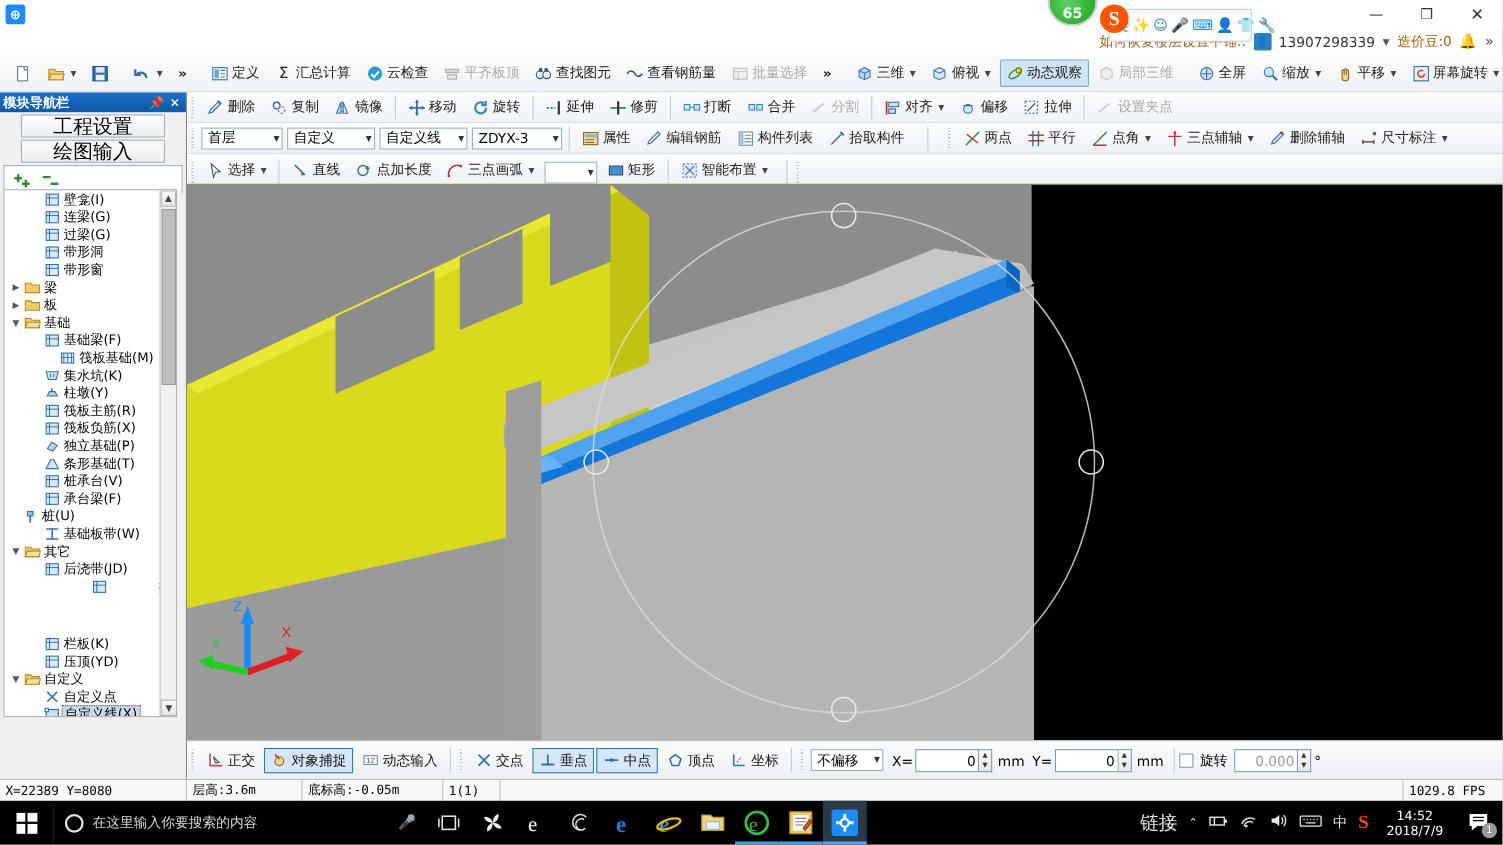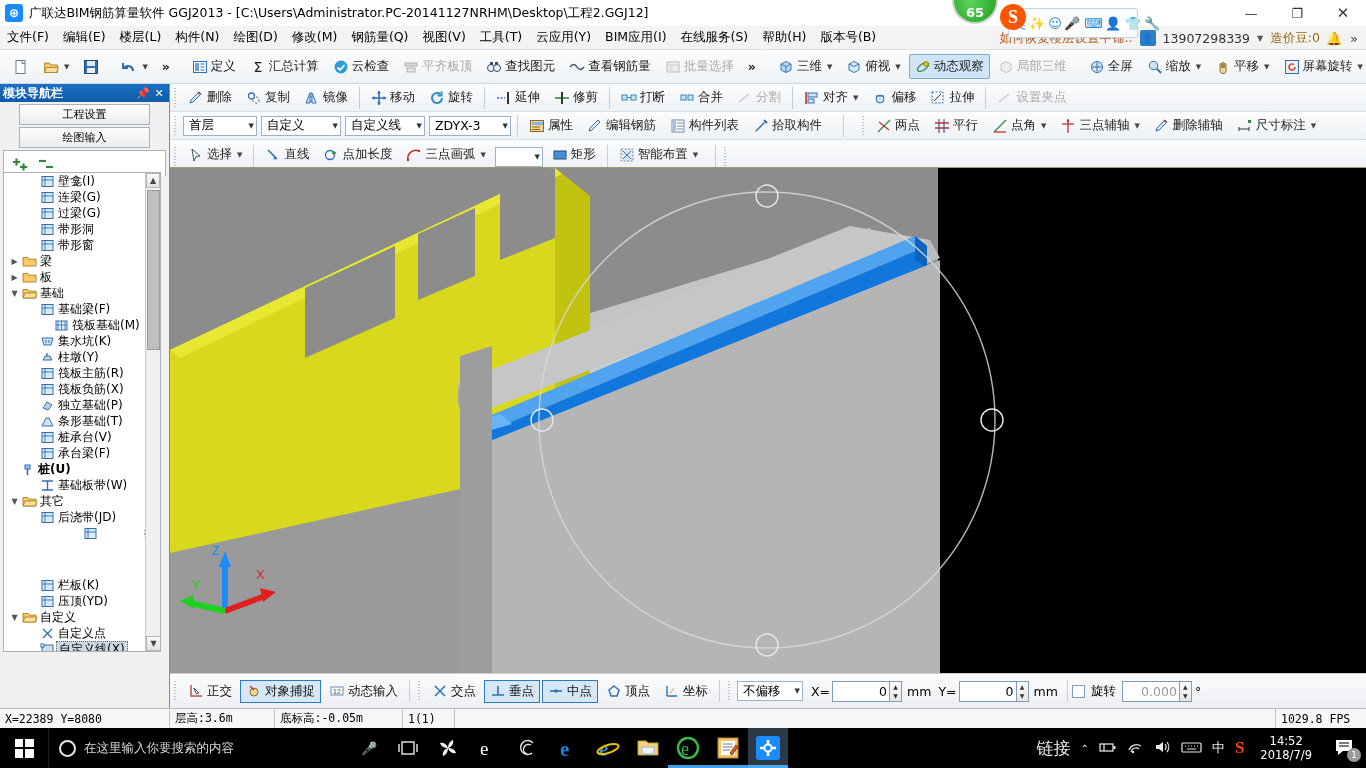--- a/index.html
+++ b/index.html
@@ -146,21 +146,21 @@
     height: 18px; background: linear-gradient(#1b6fc4, #0d5ba8);
     display: flex; align-items: center; color: #fff; font-size: 12px;
     padding: 0 2px 0 3px; font-weight: bold;
   }
   .lp-header .sp { flex: 1; }
   .lp-header .hb { width: 16px; text-align: center; font-size: 11px; }
   .lp-tab {
     height: 21px; margin: 2px 19px; background: linear-gradient(#fdfdfd,#e9ecef);
     border: 1px solid #a8b2bb;
     display: flex; align-items: center; justify-content: center;
-    font-size: 11px; color: #000;
+    font-size: 18px; color: #000;
   }
   .lp-tools {
     height: 26px; margin: 2px 3px 0 3px; background: #fff;
     border: 1px solid #a8b2bb; border-bottom: none;
     display: flex; align-items: center; gap: 10px; padding-left: 8px;
   }
   .tree {
     position: absolute; top: 88px; left: 3px; width: 158px; height: 480px;
     background: #fff; border: 1px solid #a8b2bb;
     overflow: hidden;
@@ -252,44 +252,27 @@
   .clock { font-size: 11.5px; color: #fff; text-align: center; line-height: 14px; padding: 0 6px; }
   .notif { width: 34px; height: 40px; display: flex; align-items: center; justify-content: center; position: relative; }
 </style>
 </head>
 <body>
 
 <div id="app">
 
   <div class="titlebar">
     <div class="title-icon">⊕</div>
-    <div class="title-text">广联达BIM钢筋算量软件 GGJ2013 - [C:\Users\Administrator.PC-20141127NRHM\Desktop\工程2.GGJ12]</div>
     <div class="win-buttons">
       <div class="win-btn">—</div>
       <div class="win-btn">❐</div>
       <div class="win-btn">✕</div>
     </div>
   </div>
 
-  <div class="menubar">
-    <div class="menu-item">文件(F)</div>
-    <div class="menu-item">编辑(E)</div>
-    <div class="menu-item">楼层(L)</div>
-    <div class="menu-item">构件(N)</div>
-    <div class="menu-item">绘图(D)</div>
-    <div class="menu-item">修改(M)</div>
-    <div class="menu-item">钢筋量(Q)</div>
-    <div class="menu-item">视图(V)</div>
-    <div class="menu-item">工具(T)</div>
-    <div class="menu-item">云应用(Y)</div>
-    <div class="menu-item">BIM应用(I)</div>
-    <div class="menu-item">在线服务(S)</div>
-    <div class="menu-item">帮助(H)</div>
-    <div class="menu-item">版本号(B)</div>
-  </div>
 
   <div class="menubar-right">
     <div class="hint-text">如何恢复楼层设置中锚..</div>
     <div class="user-ico">👤</div>
     <div class="user-phone">13907298339</div>
     <div class="caret">▼</div>
     <div class="bean">造价豆:0</div>
     <div class="bell">🔔</div>
     <div class="chev-more">»</div>
   </div>
@@ -646,21 +629,21 @@
           <div class="tnode" style="padding-left: 22px;">
             <span class="texp"></span>
             <span class="tico">
               <svg width="15" height="13">
                 <rect x="2" y="1.5" width="11" height="10" fill="#dce9f6" stroke="#2f6fb5"></rect>
                 <path d="M2 5h11M5 1.5v10" stroke="#2f6fb5" stroke-width="0.9"></path>
               </svg>
             </span>
             <span class="tlabel">承台梁(F)</span>
           </div>
-          <div class="tnode" style=" font-weight: bold;">
+          <div class="tnode" style="">
             <span class="texp"></span>
             <span class="tico">
               <svg width="15" height="13">
                 <rect x="5" y="2" width="5" height="4" fill="#9dc0e2" stroke="#2f6fb5"></rect>
                 <path d="M7.5 6v6" stroke="#2f6fb5" stroke-width="1.6"></path>
               </svg>
             </span>
             <span class="tlabel">桩(U)</span>
           </div>
           <div class="tnode" style="padding-left: 22px;">

